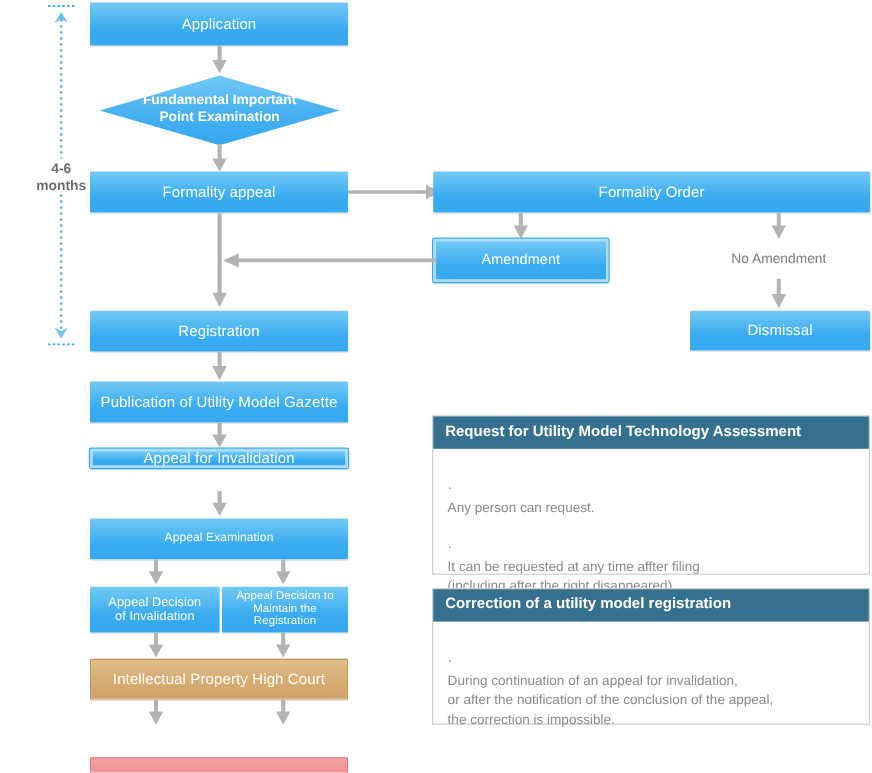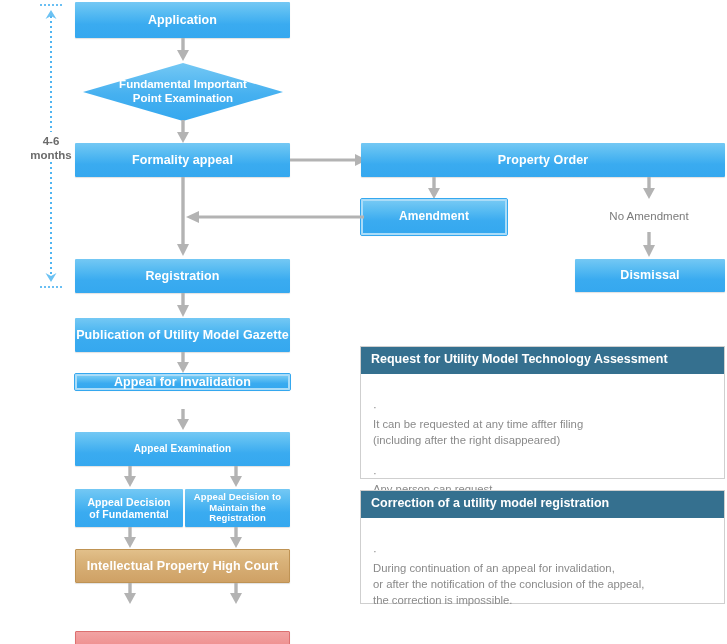--- a/index.html
+++ b/index.html
@@ -23,21 +23,21 @@
 
   
   .node {
     position: absolute;
     box-sizing: border-box;
     display: flex;
     align-items: center;
     justify-content: center;
     text-align: center;
     color: #ffffff;
-    font-weight: bold;
+    font-weight: normal;
     letter-spacing: .1px;
     line-height: 1.15;
     border-radius: 1px;
   }
 
   .blue {
     background: linear-gradient(to bottom, #74c8f4 0%, #59bcf2 28%, #3aabf0 62%, #35a8ef 100%);
     box-shadow: 0 1px 1px rgba(0,0,0,.12);
   }
 
@@ -197,21 +197,21 @@
 
   <div class="node blue" style="left:75px; top:143px; width:215px; height:34px; font-size:12.5px;">Formality appeal</div>
 
   <div class="conn" style="left:290px; top:152px;">
     <svg width="78" height="16" viewBox="0 0 78 16" xmlns="http://www.w3.org/2000/svg">
       <line x1="0" y1="8" x2="66" y2="8" stroke="#b3b3b3" stroke-width="3"></line>
       <path d="M77 8 L65 2 L65 14 Z" fill="#b3b3b3"></path>
     </svg>
   </div>
 
-  <div class="node blue" style="left:361px; top:143px; width:364px; height:34px; font-size:12.5px;">Property Order</div>
+  <div class="node blue" style="left:361px; top:143px; width:364px; height:34px; font-size:12.5px;">Formality Order</div>
 
   <div class="conn" style="left:426px; top:177px;">
     <svg width="16" height="24" viewBox="0 0 16 24" xmlns="http://www.w3.org/2000/svg">
       <line x1="8" y1="0" x2="8" y2="14" stroke="#b3b3b3" stroke-width="3.4"></line>
       <path d="M8 22 L2 11 L14 11 Z" fill="#b3b3b3"></path>
     </svg>
   </div>
 
   <div class="conn" style="left:641px; top:177px;">
     <svg width="16" height="24" viewBox="0 0 16 24" xmlns="http://www.w3.org/2000/svg">
@@ -283,21 +283,21 @@
     </svg>
   </div>
   <div class="conn" style="left:228px; top:466px;">
     <svg width="16" height="22" viewBox="0 0 16 22" xmlns="http://www.w3.org/2000/svg">
       <line x1="8" y1="0" x2="8" y2="12" stroke="#b3b3b3" stroke-width="3.4"></line>
       <path d="M8 21 L2 10 L14 10 Z" fill="#b3b3b3"></path>
     </svg>
   </div>
 
   <div class="node blue" style="left:75px; top:489px; width:108px; height:38px; font-size:10.5px; white-space:pre-line;">Appeal Decision
-of Fundamental</div>
+of Invalidation</div>
 
   <div class="node blue" style="left:185px; top:489px; width:105px; height:38px; font-size:9.5px; white-space:pre-line;">Appeal Decision to
 Maintain the Registration</div>
 
   <div class="conn" style="left:122px; top:527px;">
     <svg width="16" height="22" viewBox="0 0 16 22" xmlns="http://www.w3.org/2000/svg">
       <line x1="8" y1="0" x2="8" y2="12" stroke="#b3b3b3" stroke-width="3.4"></line>
       <path d="M8 21 L2 10 L14 10 Z" fill="#b3b3b3"></path>
     </svg>
   </div>
@@ -323,26 +323,26 @@
     </svg>
   </div>
 
   <div class="node red" style="left:75px; top:605px; width:215px; height:37px; font-size:14px;margin-top:26px;">Supreme Court</div>
 
   <div class="panel" style="left:360px; top:346px; width:365px; height:133px;">
     <div class="panel-head">Request for Utility Model Technology Assessment</div>
     <div class="panel-body">
       <div class="li">
         <span>·</span>
-        <span>It can be requested at any time affter filing
-(including after the right disappeared)</span>
+        <span>Any person can request.</span>
       </div>
       <div class="li">
         <span>·</span>
-        <span>Any person can request.</span>
+        <span>It can be requested at any time affter filing
+(including after the right disappeared)</span>
       </div>
       <div class="li">
         <span>·</span>
         <span>A technology assessment document is submitted for
 any person's inspection.</span>
       </div>
     </div>
   </div>
 
   <div class="panel" style="left:360px; top:490px; width:365px; height:114px;">

